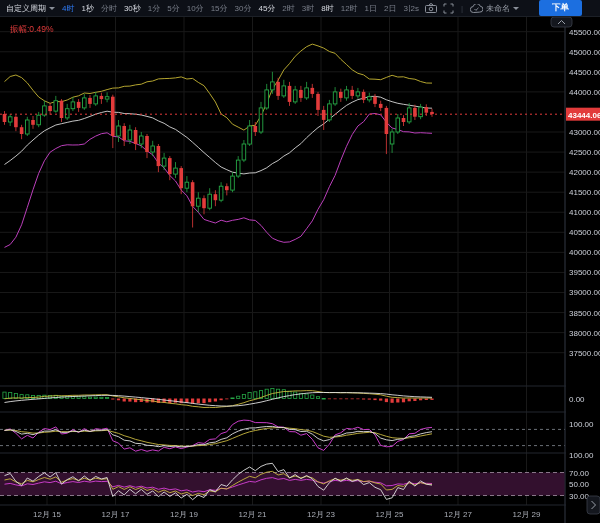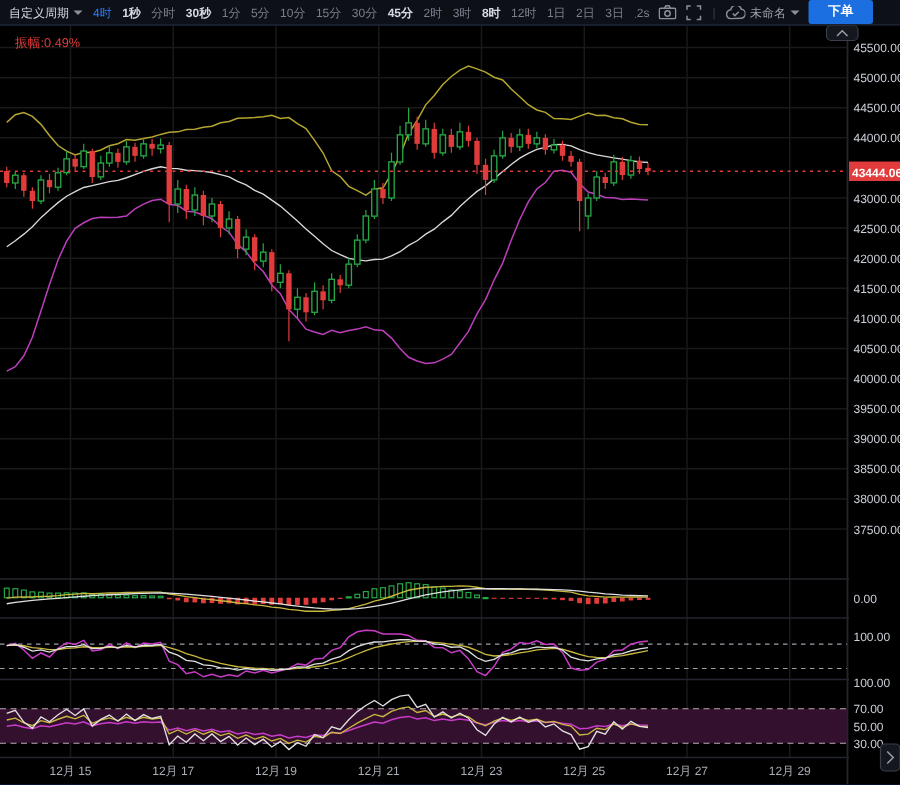--- a/index.html
+++ b/index.html
@@ -1,35 +1,35 @@
 <!DOCTYPE html>
 <html><head>
 <meta charset="utf-8">
 <style>
   html,body{margin:0;padding:0;background:#000;width:600px;height:523px;overflow:hidden;
     font-family:"Liberation Sans",sans-serif;}
-  #app{position:relative;width:600px;height:523px;background:#1d4ed8;}
+  #app{position:relative;width:600px;height:523px;background:#f0abfc;}
   
   #toolbar{position:absolute;left:0;top:0;width:600px;height:17px;background:#0d1017;
     border-bottom:1px solid #1c2027;display:flex;align-items:center;box-sizing:border-box;
     font-size:8px;color:#7a7f8a;}
   #tb-left{display:flex;align-items:center;gap:7px;padding-left:6px;overflow:hidden;
     white-space:nowrap;flex:1 1 auto;min-width:0;}
   #tb-right{display:flex;align-items:center;gap:6px;padding-right:18px;flex:0 0 auto;}
   .tb-item{cursor:pointer;flex:0 0 auto;}
   .tb-item.st-active{color:#2f7bf5;font-weight:normal;}
-  .tb-item.st-bold{color:#d6d9e0;font-weight:bold;}
+  .tb-item.st-bold{color:#d6d9e0;font-weight:normal;}
   .tb-menu{color:#d6d9e0;display:flex;align-items:center;gap:3px;cursor:pointer;flex:0 0 auto;}
   .caret{width:0;height:0;border-left:3px solid transparent;border-right:3px solid transparent;
     border-top:3px solid #8a8f99;display:inline-block;}
   .tb-sep{color:#3a3f4a;padding:0 1px;}
   .tb-icon{display:flex;align-items:center;cursor:pointer;}
   #account{display:flex;align-items:center;gap:3px;color:#9ba0aa;cursor:pointer;}
   #order-btn{background:#1c6fe0;color:#fff;font-size:8.5px;font-weight:bold;
-    padding:2px 13px;border-radius:2px;cursor:pointer;margin-left:0;text-align:center;}
+    padding:2px 13px;border-radius:2px;cursor:pointer;margin-left:14px;text-align:center;}
   
   #chart{position:absolute;left:0;top:17px;}
   text{font-family:"Liberation Sans",sans-serif;}
 </style>
 </head>
 <body>
 
 <div id="app">
   <div id="toolbar">
     <div id="tb-left">

